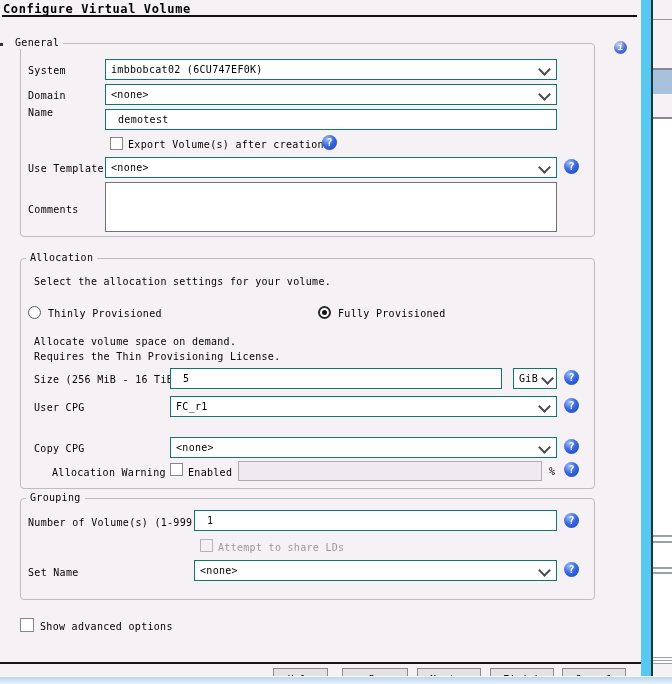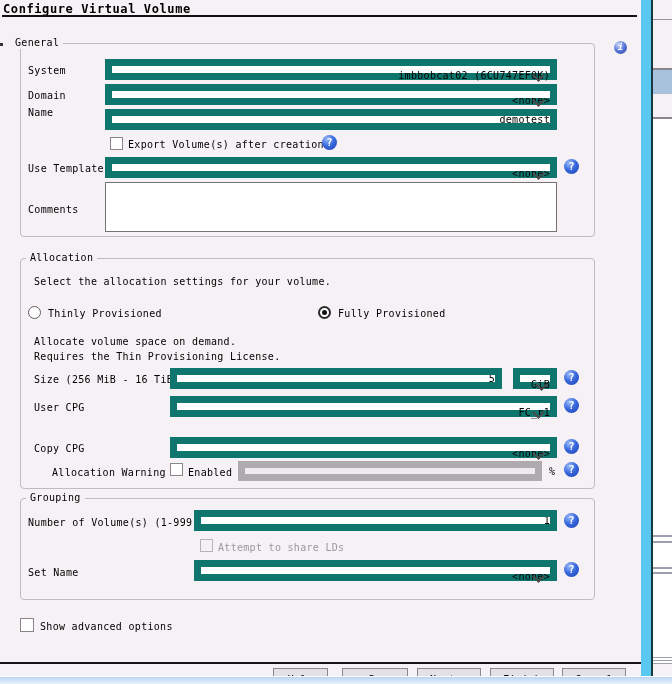--- a/index.html
+++ b/index.html
@@ -6,23 +6,23 @@
   body{width:672px;height:684px;overflow:hidden;background:#fff;}
   .stage{position:relative;width:672px;height:684px;background:#f6f1f5;
          font-family:"DejaVu Sans Mono","Liberation Mono",monospace;
          font-size:10px;color:#000;letter-spacing:.3px;}
   .abs{position:absolute;}
   .title{font-weight:bold;font-size:12px;letter-spacing:.6px;}
   .rule{background:#111;height:2px;}
   .group{border:1px solid #bfbbbf;border-radius:4px;background:#f6f1f5;}
   .legend{background:#f6f1f5;padding:0 4px;line-height:12px;}
   .lbl{line-height:13px;white-space:nowrap;}
-  .field,.inputbox{box-sizing:border-box;background:#fff;border:7px solid #0f766e;text-align:right;}
+  .field,.inputbox{box-sizing:border-box;background:#fff;border:1px solid #0f766e;}
   .field{position:absolute;line-height:19px;padding-left:5px;}
-  .inputbox{position:absolute;font:inherit;letter-spacing:.3px;padding:0 0 0 5px;outline:none;}
+  .inputbox{position:absolute;font:inherit;letter-spacing:.3px;padding:0 0 0 12px;outline:none;}
   .inputbox:disabled{background:#efeaef;border-color:#aeaaae;}
   .chev{position:absolute;right:7px;top:5px;width:7px;height:7px;
         border-left:2px solid #4a4a4a;border-bottom:2px solid #4a4a4a;
         transform:rotate(-45deg);}
   .cb{position:absolute;width:13px;height:13px;box-sizing:border-box;
       background:#fff;border:1px solid #8a868a;}
   .cb.disabled{border-color:#b6b2b6;background:#f4f0f4;}
   .radio{position:absolute;width:13px;height:13px;box-sizing:border-box;border-radius:50%;
          background:#fff;border:1px solid #5f5b5f;}
   .radio.checked{border:2px solid #2a2a2a;}

